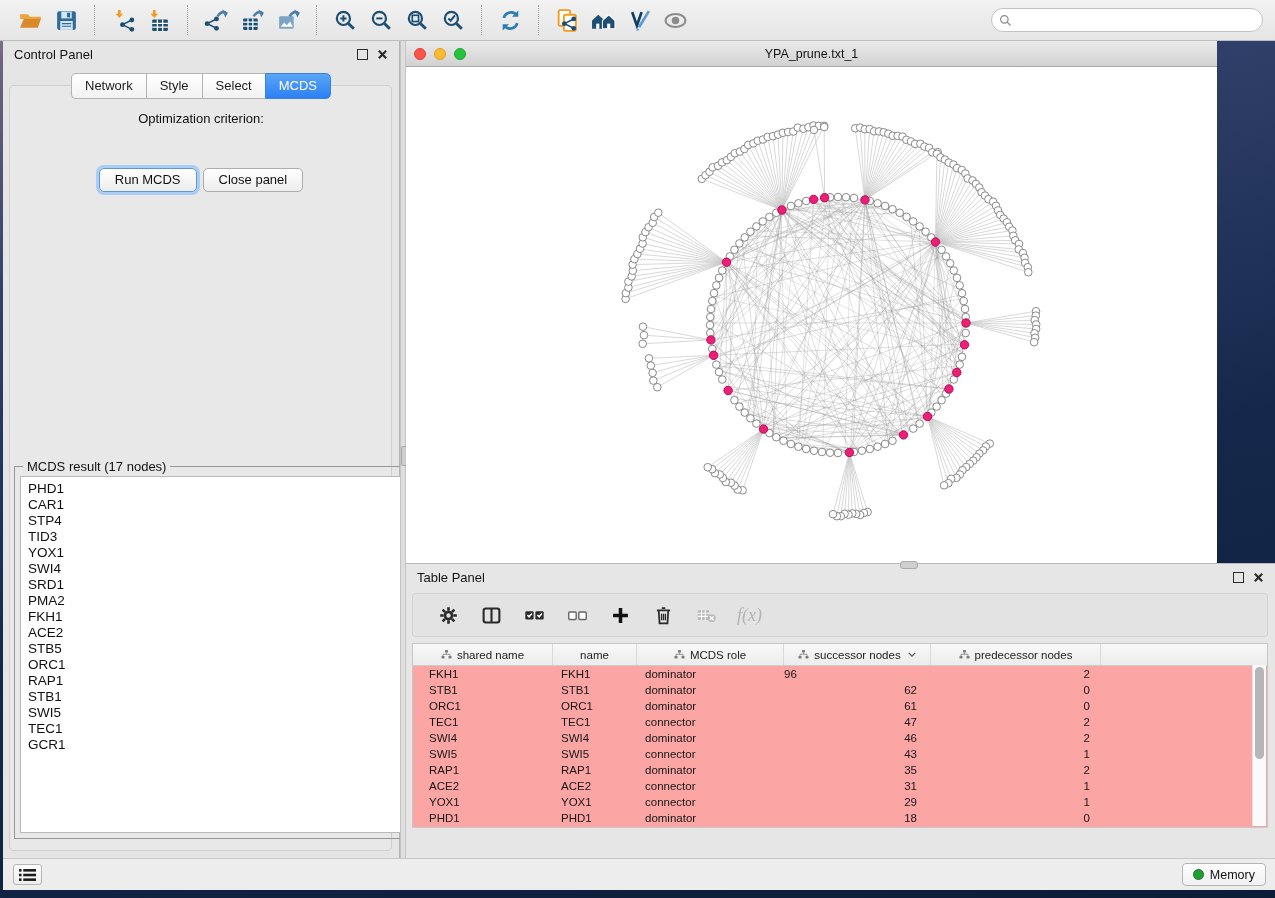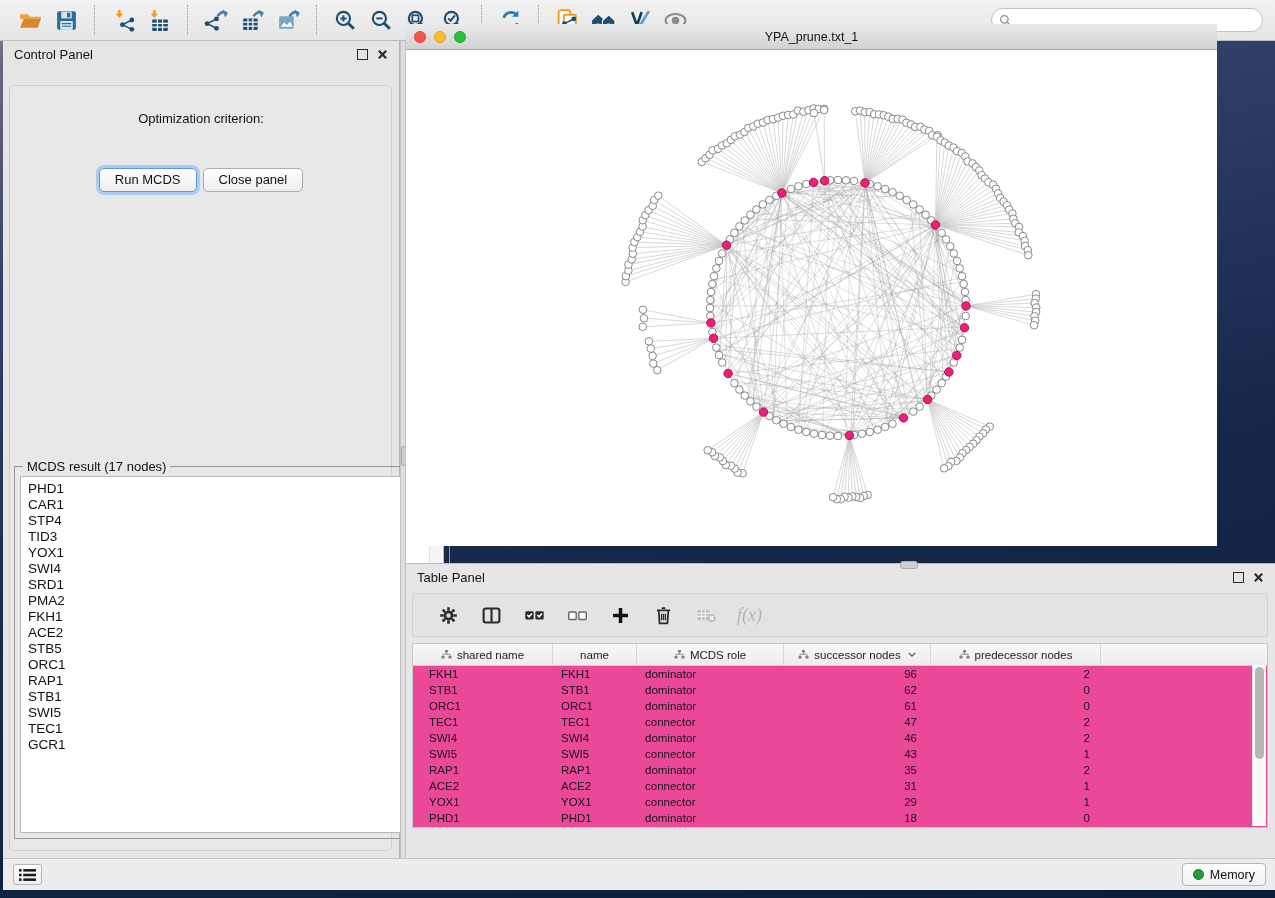--- a/index.html
+++ b/index.html
@@ -43,38 +43,38 @@
   .btn.focused{box-shadow:0 0 0 3px #aacdf4;border-color:#5e96d8}
   .result-box{position:absolute;left:11px;top:425px;width:436px;height:373px;border:1px solid #979797;box-sizing:border-box}
   .result-legend{position:absolute;left:8px;top:-8px;background:#e9e8e9;padding:0 4px;font-size:13px;color:#111}
   .result-list{position:absolute;inset:9px 5px 5px 5px;background:#fff;border:1px solid #b9b9b9;overflow:hidden;padding:4px 0 0 7px;box-sizing:border-box}
   .result-list .item{font-size:13.5px;line-height:16px;color:#101010}
   .result-scroll{position:absolute;top:1px;bottom:1px;right:1px;width:12px;background:#f4f4f4;border-left:1px solid #e0e0e0}
   
   .v-divider{position:absolute;left:400px;top:41px;width:6px;height:817px;background:#dedede;border-left:1px solid #c3c3c3;border-right:1px solid #c3c3c3;box-sizing:border-box}
   .v-handle{position:absolute;left:0;width:4px;height:18px;top:405px;background:#cdcdcd;border:1px solid #a9a9a9;border-radius:2px}
   
-  .net-window{position:absolute;left:406px;top:24px;width:811px;height:522px;background:#fff}
+  .net-window{position:absolute;left:406px;top:41px;width:811px;height:522px;background:#fff}
   .net-titlebar{height:25px;background:linear-gradient(#eaeaea,#d2d2d2);border-bottom:1px solid #a9a9a9;display:flex;align-items:center;padding:0 8px;position:relative}
   .traffic{display:flex;gap:8px;z-index:2}
   .light{width:12px;height:12px;border-radius:50%;box-sizing:border-box}
   .light.red{background:#fb5449;border:1px solid #dd3f38}
   .light.yellow{background:#fdbb2f;border:1px solid #de9f22}
   .light.green{background:#27c33c;border:1px solid #1da32f}
   .net-title{position:absolute;left:0;right:0;text-align:center;font-size:12.5px;color:#141414}
   .net-canvas{position:absolute;left:0;top:25px;width:869px;height:497px}
   
   .table-panel{position:absolute;left:406px;top:563px;width:869px;height:295px;background:#e7e6e7;border-top:1px solid #bbb;box-sizing:border-box}
   .tp-grab{position:absolute;left:494px;top:-3px;width:16px;height:6px;background:#cfcfcf;border:1px solid #ababab;border-radius:3px}
   .tp-toolbar{position:absolute;left:6px;right:7px;top:29px;height:44px;background:#e3e3e3;border:1px solid #d2d2d2;border-radius:3px;
     display:flex;align-items:center;padding-left:14px;box-sizing:border-box}
   .tp-btn{width:43px;height:36px;display:flex;align-items:center;justify-content:center;background:none;border:none;padding:0}
   .tp-btn svg{width:21px;height:21px}
   .tp-btn .fx{font-family:"Liberation Serif","DejaVu Serif",serif;font-style:italic;font-size:18px;color:#b3b3b3}
-  .tp-table{position:absolute;left:6px;right:7px;top:79px;height:185px;background:#ec4899;border:1px solid #c7c7c7;box-sizing:border-box;overflow:hidden}
+  .tp-table{position:absolute;left:6px;right:7px;top:79px;height:185px;background:#fca5a5;border:1px solid #c7c7c7;box-sizing:border-box;overflow:hidden}
   .thead{height:21px;background:linear-gradient(#f8f8f8,#ececec);border-bottom:1px solid #cccccc;display:flex}
   .th{box-sizing:border-box;border-right:1px solid #d9d9d9;display:flex;align-items:center;justify-content:center;gap:5px;font-size:11.5px;color:#1d1d1d}
   .th svg.tree{width:11px;height:11px}
   .th svg.caret{width:8px;height:5px;margin-left:2px}
   .trow{display:flex;height:16px;align-items:center}
   .td{box-sizing:border-box;font-size:11.5px;color:#161616;overflow:hidden;white-space:nowrap}
   .vscroll{position:absolute;right:1px;top:21px;bottom:1px;width:13px;background:#fafafa;border-left:1px solid #e3e3e3}
   .vthumb{position:absolute;left:2px;right:2px;top:2px;height:92px;background:#b6b6b6;border-radius:5px}
   .tp-tabs{left:50%;transform:translateX(-50%);bottom:5px}
   
@@ -243,20 +243,26 @@
     <span class="win-ctrls">
       <span class="float-glyph"></span>
       <span class="close-glyph">
         <svg viewBox="0 0 12 12">
             <path d="M2 2l8 8M10 2l-8 8" stroke="#2c2c2c" stroke-width="2.4"></path>
           </svg>
       </span>
     </span>
   </div>
   <div class="ctl-body"></div>
+  <div class="tabs ctl-tabs" id="ctl-tabs">
+      <div class="tab">Network</div>
+      <div class="tab">Style</div>
+      <div class="tab">Select</div>
+      <div class="tab selected">MCDS</div>
+    </div>
   <div class="opt-label">Optimization criterion:</div>
   <div class="btn-row">
     <button class="btn focused">Run MCDS</button>
     <button class="btn">Close panel</button>
   </div>
   <div class="result-box">
     <span class="result-legend">MCDS result (17 nodes)</span>
     <div class="result-list" id="result-list">
       <div class="result-scroll"></div>
     <div class="item">PHD1</div>
@@ -1043,21 +1049,21 @@
           </svg>
           <span>predecessor nodes</span>
         </div>
         <div class="th" style="flex: 1 1 0%; border-right: none;"></div>
       </div>
     <div id="tbody">
         <div class="trow">
           <div class="td" style="width: 140px; text-align: left; padding-left: 16px;">FKH1</div>
           <div class="td" style="width: 84px; text-align: left; padding-left: 8px;">FKH1</div>
           <div class="td" style="width: 147px; text-align: left; padding-left: 8px;">dominator</div>
-          <div class="td" style="width: 147px; text-align: right; padding-right: 14px;">96</div>
+          <div class="td" style="width: 147px; text-align: left; padding-right: 14px;">96</div>
           <div class="td" style="width: 170px; text-align: right; padding-right: 11px;">2</div>
         </div>
         <div class="trow">
           <div class="td" style="width: 140px; text-align: left; padding-left: 16px;">STB1</div>
           <div class="td" style="width: 84px; text-align: left; padding-left: 8px;">STB1</div>
           <div class="td" style="width: 147px; text-align: left; padding-left: 8px;">dominator</div>
           <div class="td" style="width: 147px; text-align: right; padding-right: 14px;">62</div>
           <div class="td" style="width: 170px; text-align: right; padding-right: 11px;">0</div>
         </div>
         <div class="trow">

